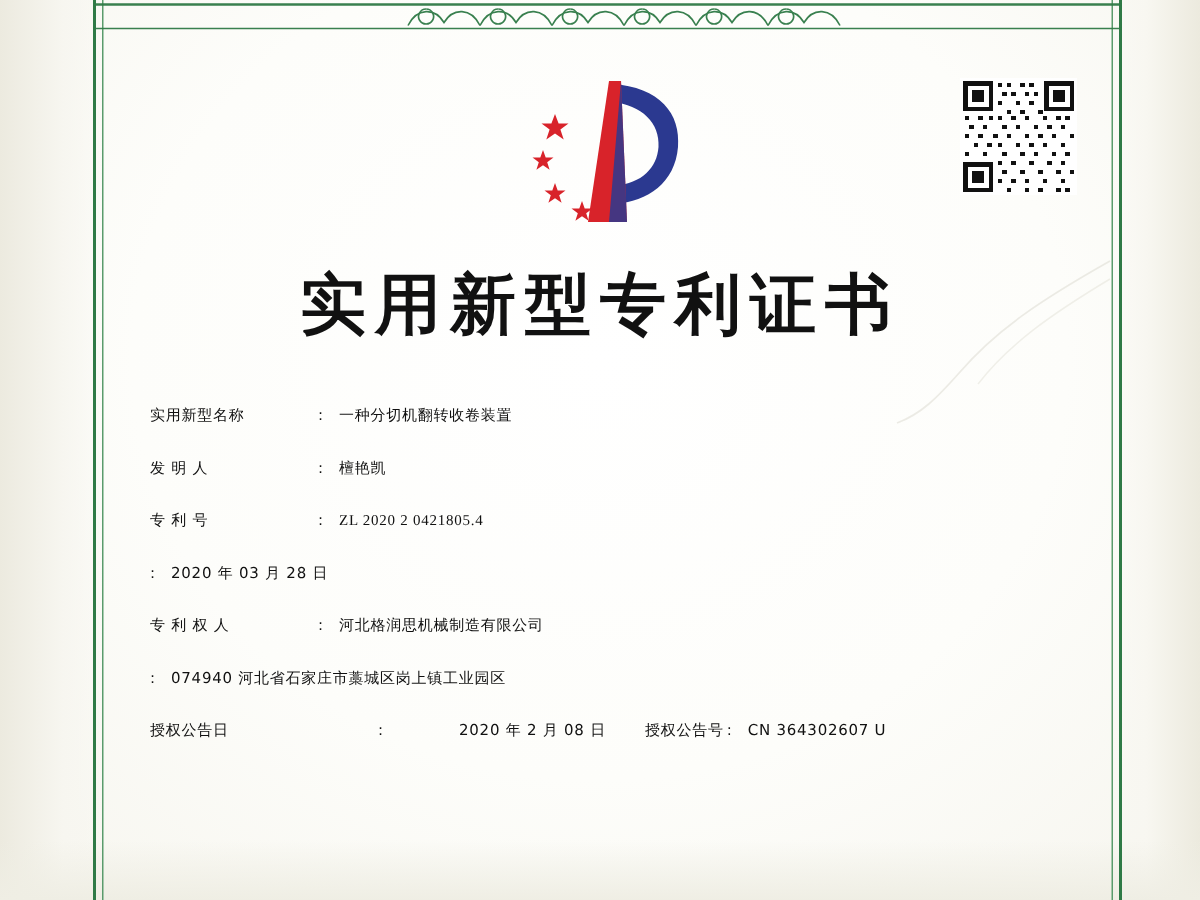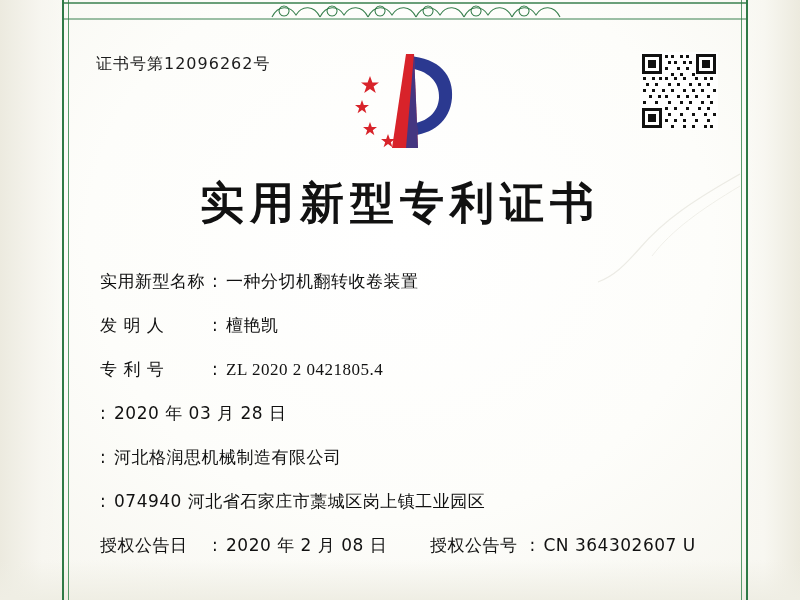--- a/index.html
+++ b/index.html
@@ -135,21 +135,21 @@
   .fields {
     position: absolute;
     left: 100px;
     top: 270px;
     right: 80px;
   }
   .field-row {
     display: flex;
     align-items: baseline;
     margin-bottom: 21px;
-    font-size: 17px;
+    font-size: 10px;
     color: #111111;
     font-family: "DejaVu Sans", sans-serif;
   }
   .field-label {
     width: 112px;
     flex: 0 0 112px;
     letter-spacing: 0.5px;
     white-space: nowrap;
   }
   .field-colon {
@@ -165,29 +165,30 @@
   }
   .row-split {
     display: flex;
     align-items: baseline;
     width: 100%;
   }
   .split-left {
     display: flex;
     align-items: baseline;
     flex: 0 0 330px;
+    gap: 40px;
   }
   .split-right {
     display: flex;
     align-items: baseline;
   }
   .split-right .field-label {
     width: auto;
     flex: 0 0 auto;
-    margin-right: 12px;
+    margin-right: 2px;
   }
 </style>
 </head>
 <body>
 
 <div class="certificate">
 
   <div class="page-edge-left"></div>
   <div class="page-edge-right"></div>
   <div class="page-edge-bottom"></div>
@@ -329,21 +330,20 @@
           <rect x="67" y="67" width="3" height="3"></rect>
         <rect x="31" y="73" width="3" height="3"></rect>
           <rect x="43" y="73" width="3" height="3"></rect>
           <rect x="52" y="73" width="3" height="3"></rect>
           <rect x="64" y="73" width="3" height="3"></rect>
           <rect x="70" y="73" width="3" height="3"></rect>
       </g>
     </svg>
   </div>
 
-  <div class="cert-number">证书号第12096262号</div>
 
   <div class="main-title">实用新型专利证书</div>
 
   <div class="fields">
 
     <div class="field-row">
       <span class="field-label">实用新型名称</span>
       <span class="field-colon">:</span>
       <span class="field-value">一种分切机翻转收卷装置</span>
     </div>
@@ -359,20 +359,21 @@
       <span class="field-colon">:</span>
       <span class="field-value mono-num">ZL 2020 2 0421805.4</span>
     </div>
 
     <div class="field-row">
       <span class="field-colon">:</span>
       <span class="field-value">2020 年 03 月 28 日</span>
     </div>
 
     <div class="field-row">
+      <span class="field-label">专 利 权 人</span>
       <span class="field-colon">:</span>
       <span class="field-value">河北格润思机械制造有限公司</span>
     </div>
 
     <div class="field-row">
       <span class="field-colon">:</span>
       <span class="field-value">074940 河北省石家庄市藁城区岗上镇工业园区</span>
     </div>
 
     <div class="field-row">

